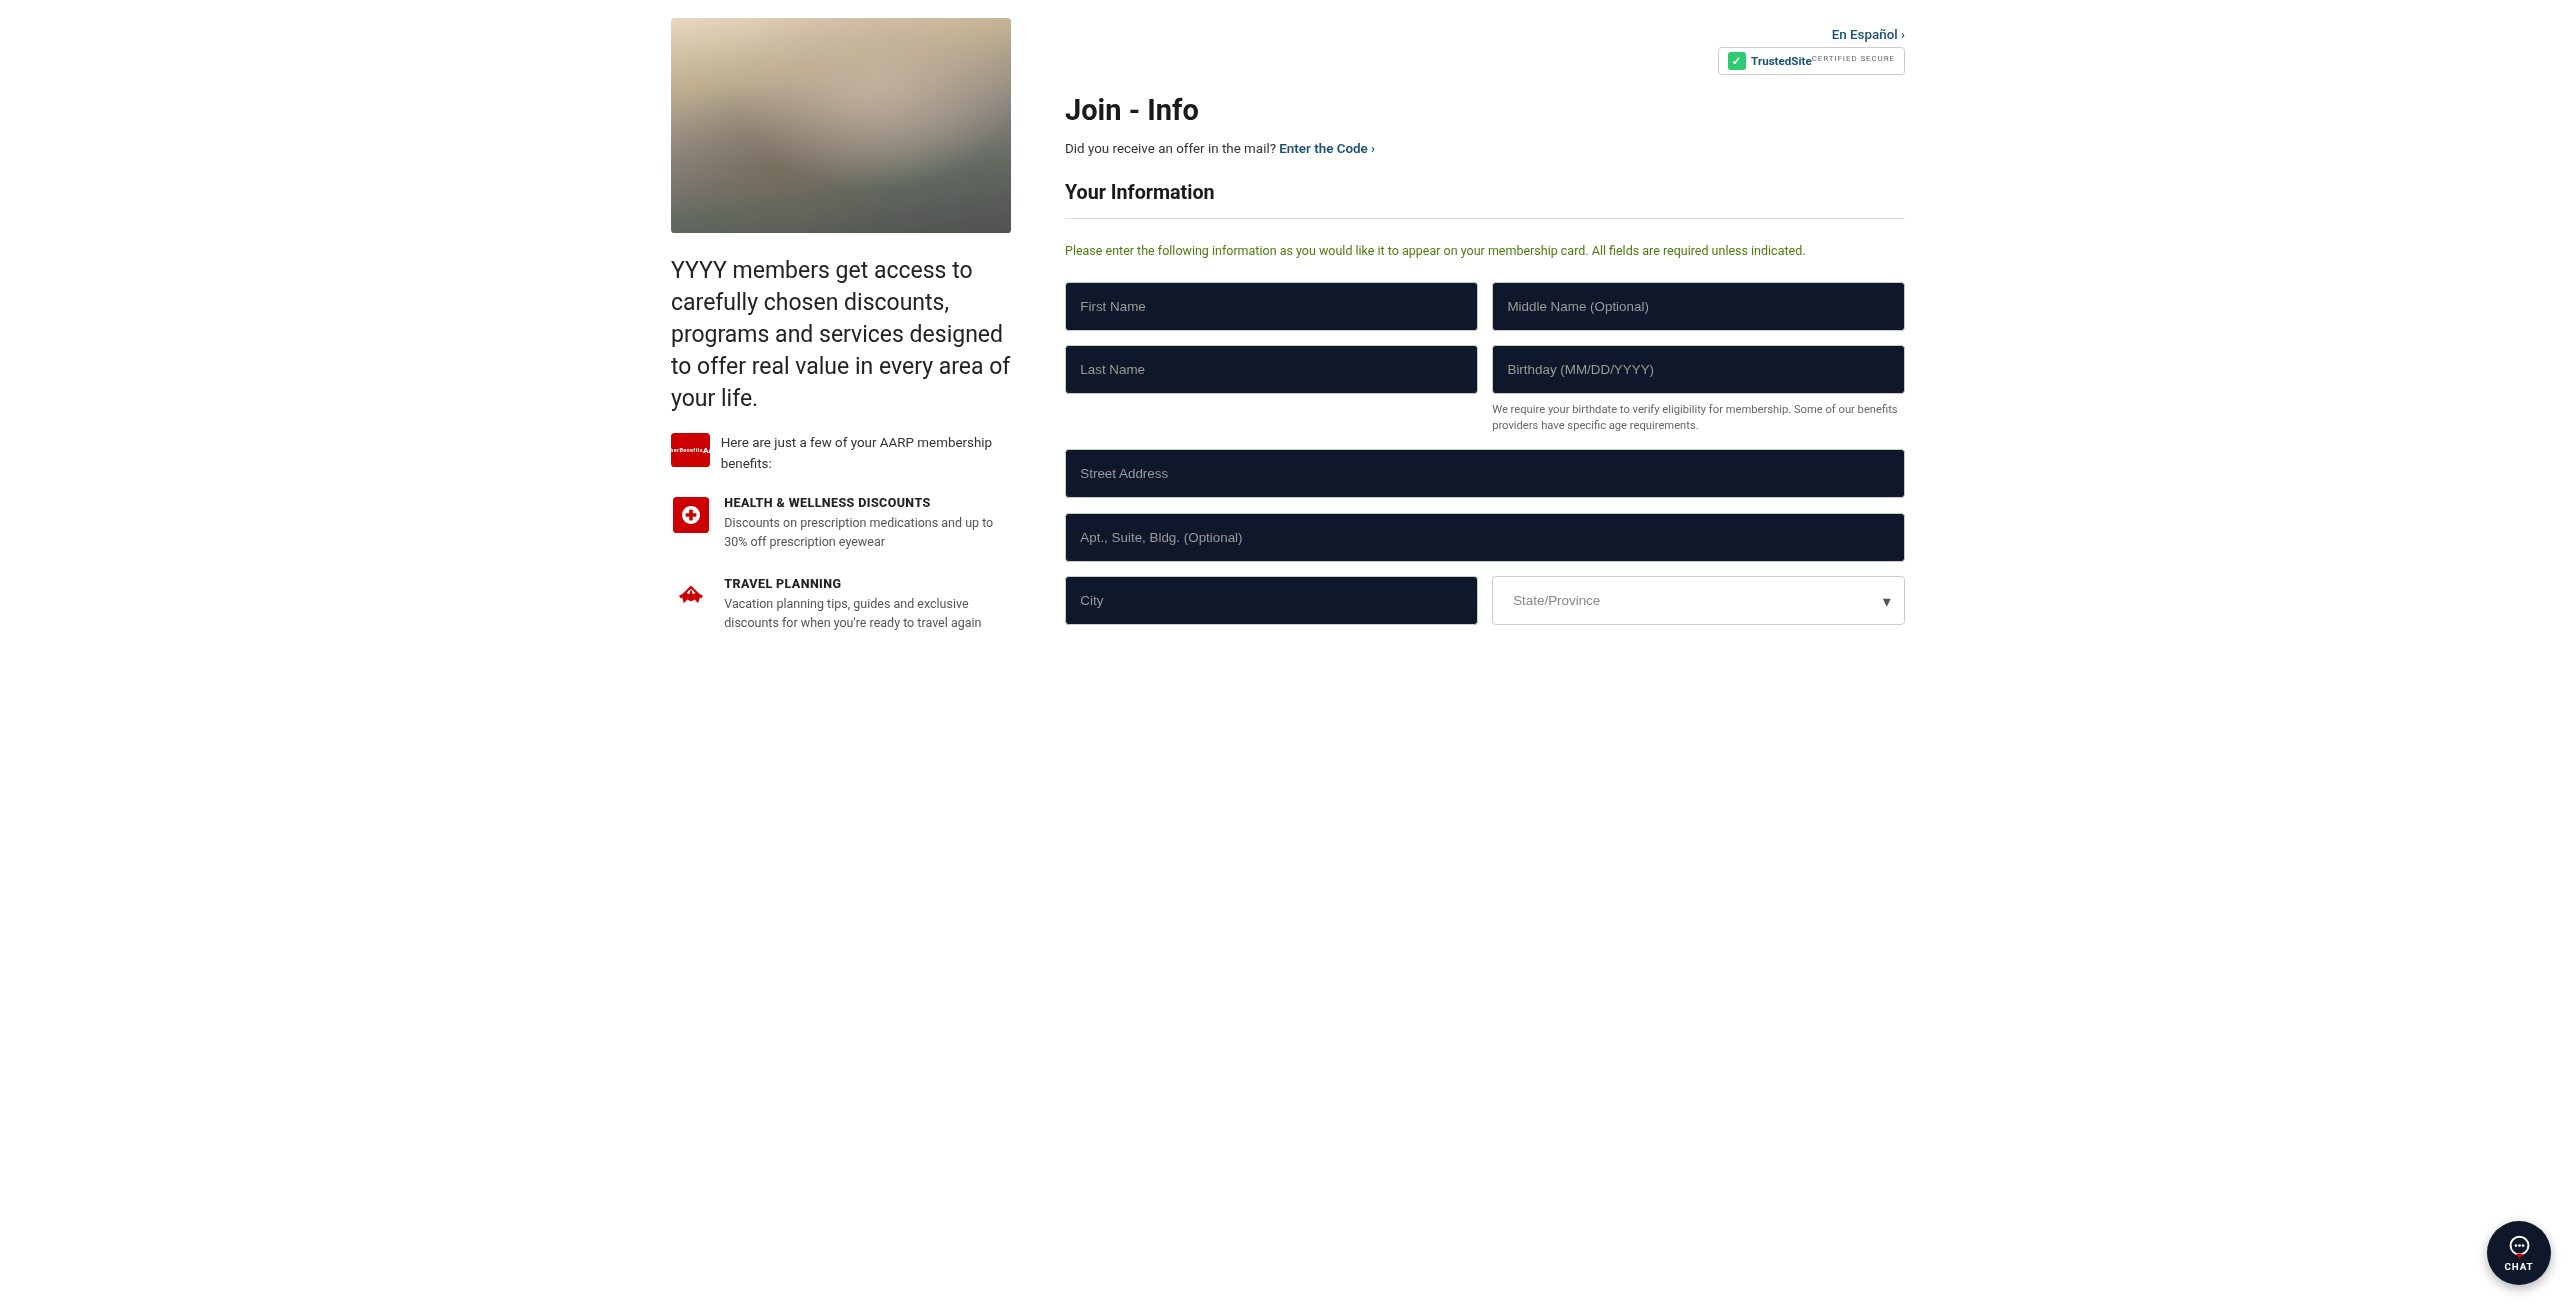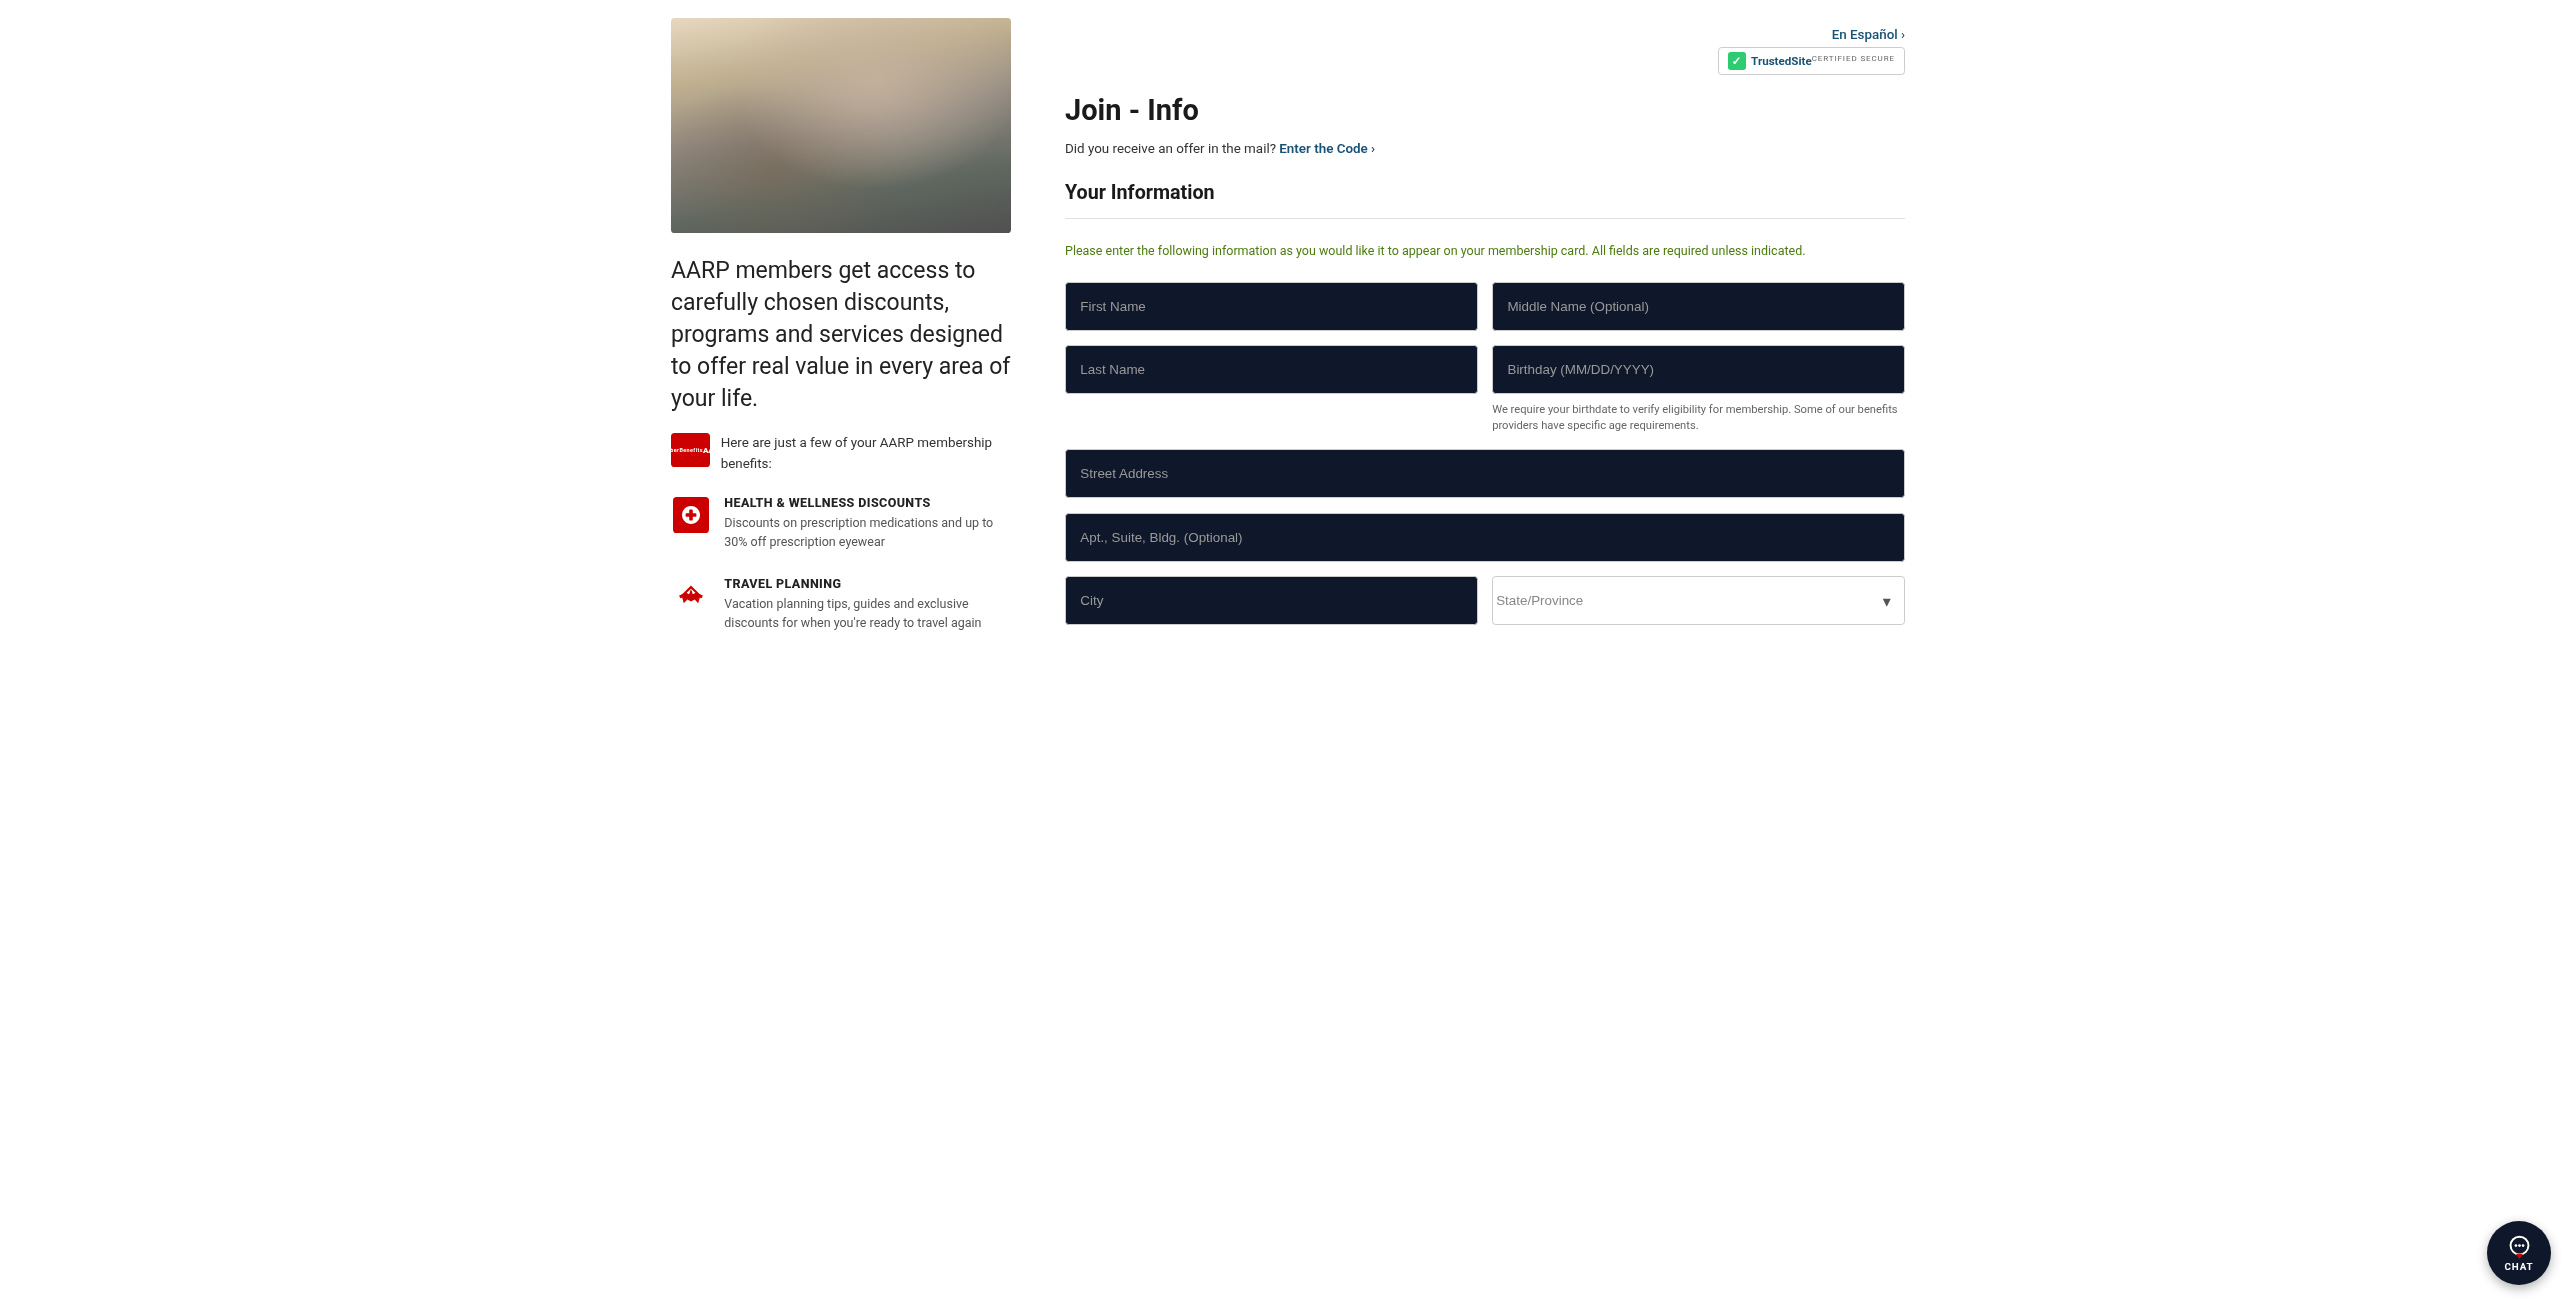--- a/index.html
+++ b/index.html
@@ -222,21 +222,21 @@
       font-size: 11.2px;
       color: #666;
       margin-top: 7.2px;
       line-height: 1.5;
     }
     .select-wrapper {
       position: relative;
     }
     .select-wrapper select {
       width: 100%;
-      padding: 16px 3px;
+      padding: 16px 20px;
       border: 1.3px solid #ccc;
       border-radius: 3.6px;
       font-size: 13.4px;
       color: #888;
       background: #fff;
       outline: none;
       appearance: none;
       -webkit-appearance: none;
       cursor: pointer;
     }
@@ -286,21 +286,21 @@
 </head>
 <body>
 
 <div class="page-container">
 
   <div class="left-panel">
     <div class="hero-image">
       <div class="hero-image-inner"></div>
     </div>
 
-    <p class="tagline">AARP members get access to carefully chosen discounts, programs and services designed to offer real value in every area of your life.</p>
+    <p class="tagline">YYYY members get access to carefully chosen discounts, programs and services designed to offer real value in every area of your life.</p>
 
     <div class="benefits-intro">
       <div class="aarp-logo-small">
         <span style="font-size:5.4px;letter-spacing:0.4px;">Member</span>
         <span style="font-size:5.4px;letter-spacing:0.4px;">Benefits</span>
         <span style="font-size:8px;font-weight:900;margin-top:0.9px;">AARP</span>
       </div>
       <p class="benefits-intro-text">Here are just a few of your AARP membership benefits:</p>
     </div>
 

